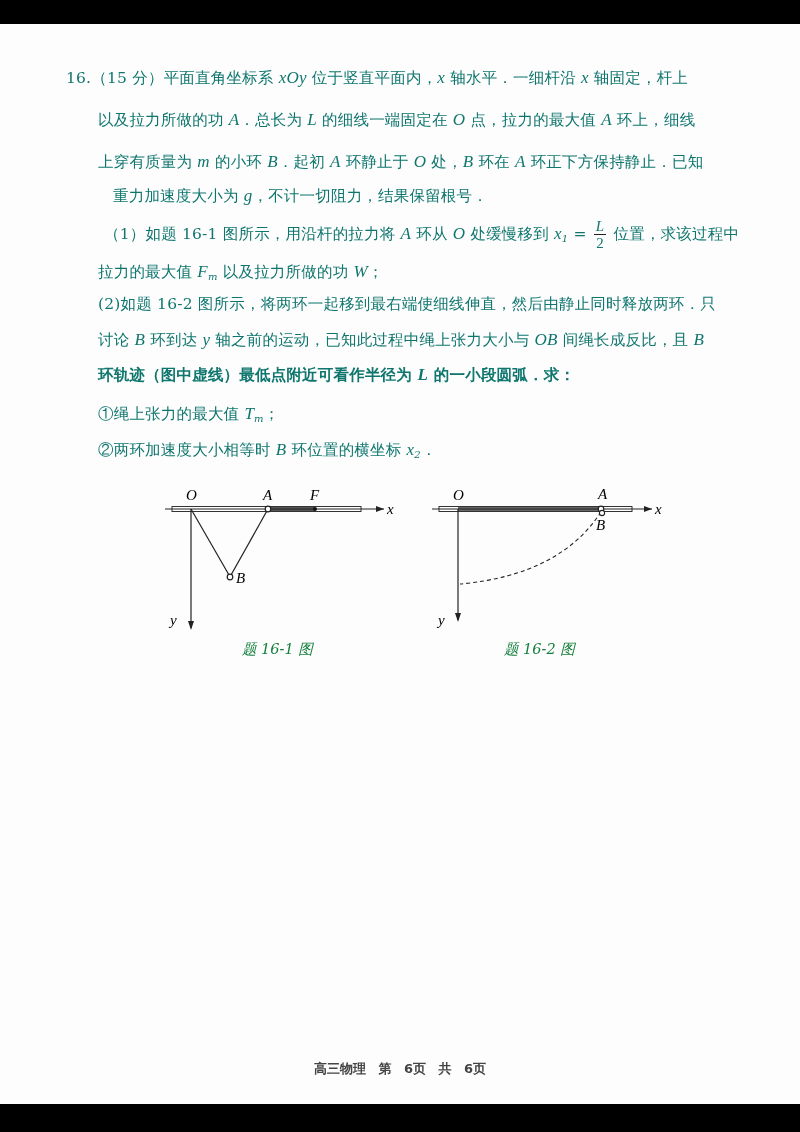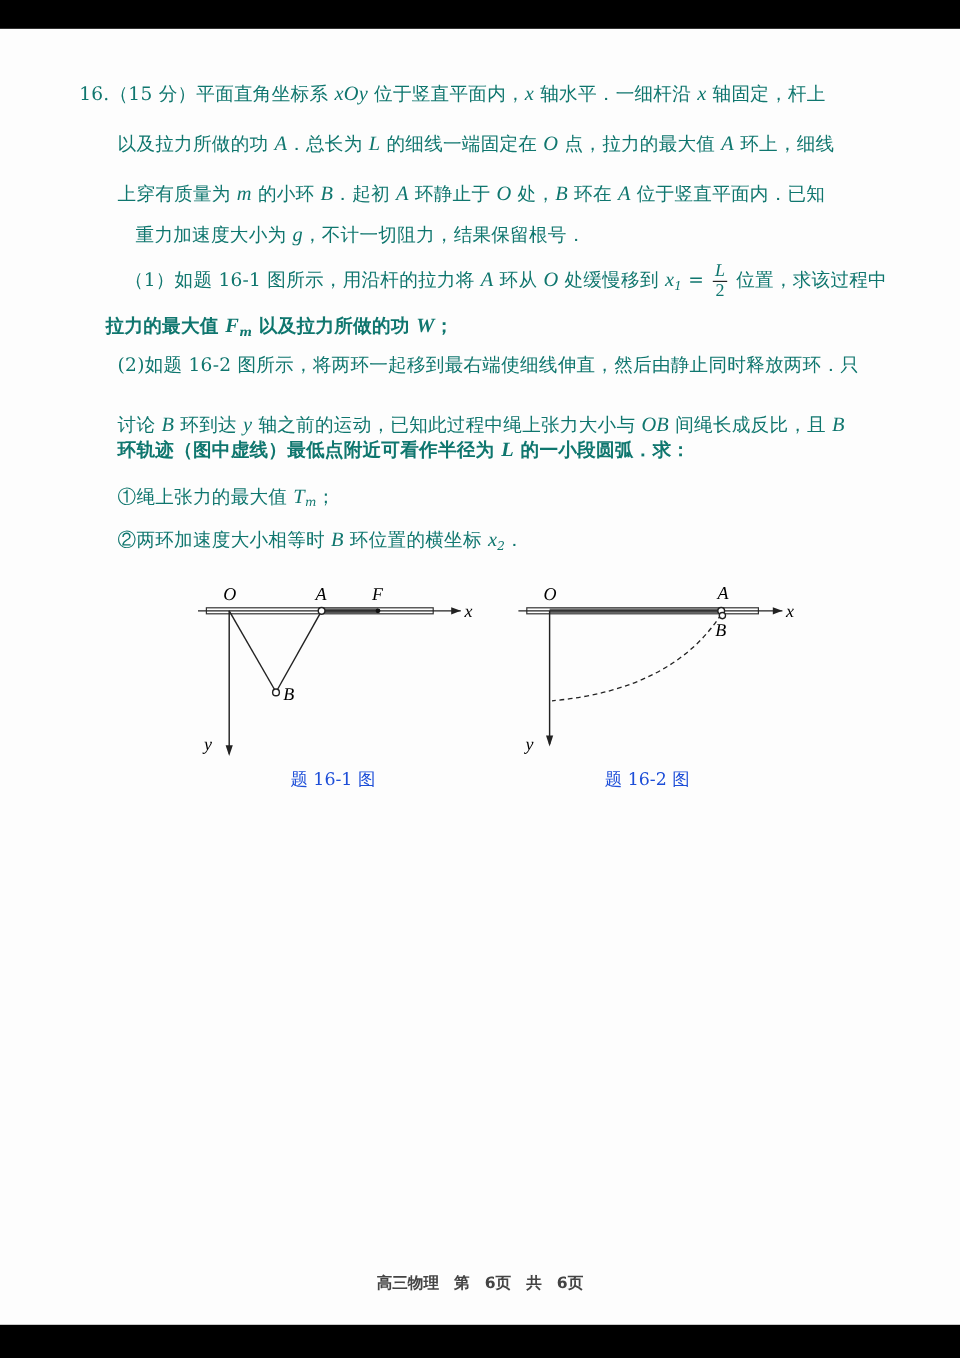--- a/index.html
+++ b/index.html
@@ -17,54 +17,54 @@
   }
   .it { font-style: italic; font-family: "Liberation Serif", serif; font-size: 17px; }
   .sub { font-size: 10px; vertical-align: -3px; font-style: italic; }
   .frac {
     display: inline-block; vertical-align: middle; text-align: center;
     font-family: "Liberation Serif", serif; font-size: 15px; line-height: 16px; margin: 0 2px;
   }
   .frac .num { display: block; font-style: italic; border-bottom: 1px solid #222; padding: 0 2px; }
   .frac .den { display: block; }
   .fig { position: absolute; }
-  .caption { position: absolute; font-size: 14.5px; color: #1d4ed8; white-space: nowrap; }
+  .caption { position: absolute; font-size: 14.5px; color: #15803d; white-space: nowrap; font-style: italic; }
   .footer { position: absolute; left: 0; top: 1060px; width: 800px; text-align: center;
     font-family: "DejaVu Sans", sans-serif; font-weight: bold; font-size: 13px; color: #444; word-spacing: 8px; }
   svg text { font-family: "Liberation Serif", serif; font-style: italic; }
 </style>
 </head>
 <body>
 
 <div class="bar-top"></div>
 
 <div class="line" style="left:66px; top:68px;">
   <span>16.</span><span>（15 分）</span><span class="rich"><span>平面直角坐标系 </span><span class="it">xOy</span><span> 位于竖直平面内，</span><span class="it">x</span><span> 轴水平．一细杆沿 </span><span class="it">x</span><span> 轴固定，杆上</span></span>
 </div>
 <div class="line" style="left:98px; top:110px;">
   <span class="rich"><span>以及拉力所做的功 </span><span class="it">A</span><span>．总长为 </span><span class="it">L</span><span> 的细线一端固定在 </span><span class="it">O</span><span> 点，拉力的最大值 </span><span class="it">A</span><span> 环上，细线</span></span>
 </div>
 <div class="line" style="left:98px; top:152px;">
-  <span class="rich"><span>上穿有质量为 </span><span class="it">m</span><span> 的小环 </span><span class="it">B</span><span>．起初 </span><span class="it">A</span><span> 环静止于 </span><span class="it">O</span><span> 处，</span><span class="it">B</span><span> 环在 </span><span class="it">A</span><span> 位于竖直平面内．已知</span></span>
+  <span class="rich"><span>上穿有质量为 </span><span class="it">m</span><span> 的小环 </span><span class="it">B</span><span>．起初 </span><span class="it">A</span><span> 环静止于 </span><span class="it">O</span><span> 处，</span><span class="it">B</span><span> 环在 </span><span class="it">A</span><span> 环正下方保持静止．已知</span></span>
 </div>
 <div class="line" style="left:98px; top:186px;margin-left:15px;">
   <span class="rich"><span>重力加速度大小为 </span><span class="it">g</span><span>，不计一切阻力，结果保留根号．</span></span>
 </div>
 
 <div class="line" style="left:104px; top:218px; line-height:28px;">
   <span>（1）如题 16-1 图所示，用沿杆的拉力将 </span><span class="it">A</span><span> 环从 </span><span class="it">O</span><span> 处缓慢移到 </span><span class="it">x</span><span class="sub">1</span><span> = </span><span class="frac"><span class="num">L</span><span class="den">2</span></span><span> 位置，求该过程中</span>
 </div>
-<div class="line" style="left:88px; top:262px;font-weight:bold;">
+<div class="line" style="left:98px; top:262px;">
   <span>拉力的最大值 </span><span class="it">F</span><span class="sub">m</span><span> 以及拉力所做的功 </span><span class="it">W</span><span>；</span>
 </div>
 
 <div class="line" style="left:98px; top:294px;">
   <span class="rich"><span>(2)如题 16-2 图所示，将两环一起移到最右端使细线伸直，然后由静止同时释放两环．只</span></span>
 </div>
-<div class="line" style="left:98px; top:344px;">
+<div class="line" style="left:98px; top:330px;">
   <span class="rich"><span>讨论 </span><span class="it">B</span><span> 环到达 </span><span class="it">y</span><span> 轴之前的运动，已知此过程中绳上张力大小与 </span><span class="it">OB</span><span> 间绳长成反比，且 </span><span class="it">B</span></span>
 </div>
 <div class="line" style="left:98px; top:365px;font-weight:bold;">
   <span class="rich"><span>环轨迹（图中虚线）最低点附近可看作半径为 </span><span class="it">L</span><span> 的一小段圆弧．求：</span></span>
 </div>
 <div class="line" style="left:98px; top:404px;">
   <span>①绳上张力的最大值 </span><span class="it">T</span><span class="sub">m</span><span>；</span>
 </div>
 <div class="line" style="left:98px; top:440px;">
   <span>②两环加速度大小相等时 </span><span class="it">B</span><span> 环位置的横坐标 </span><span class="it">x</span><span class="sub">2</span><span>．</span>

